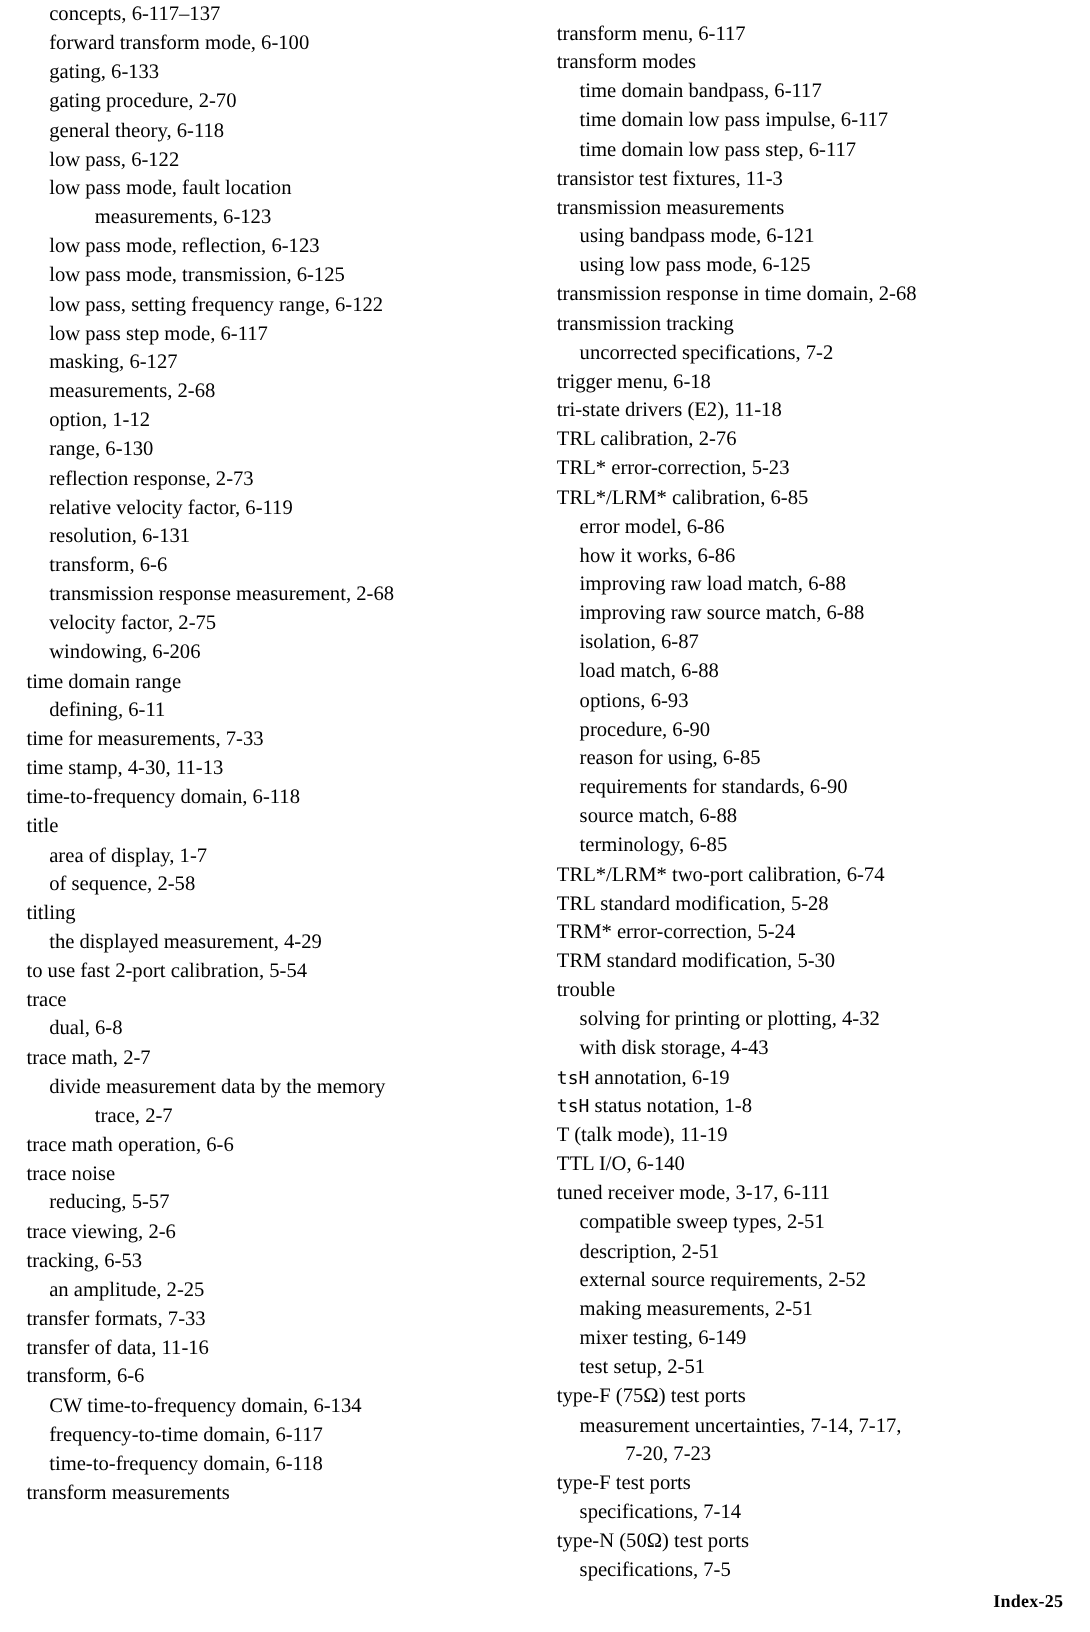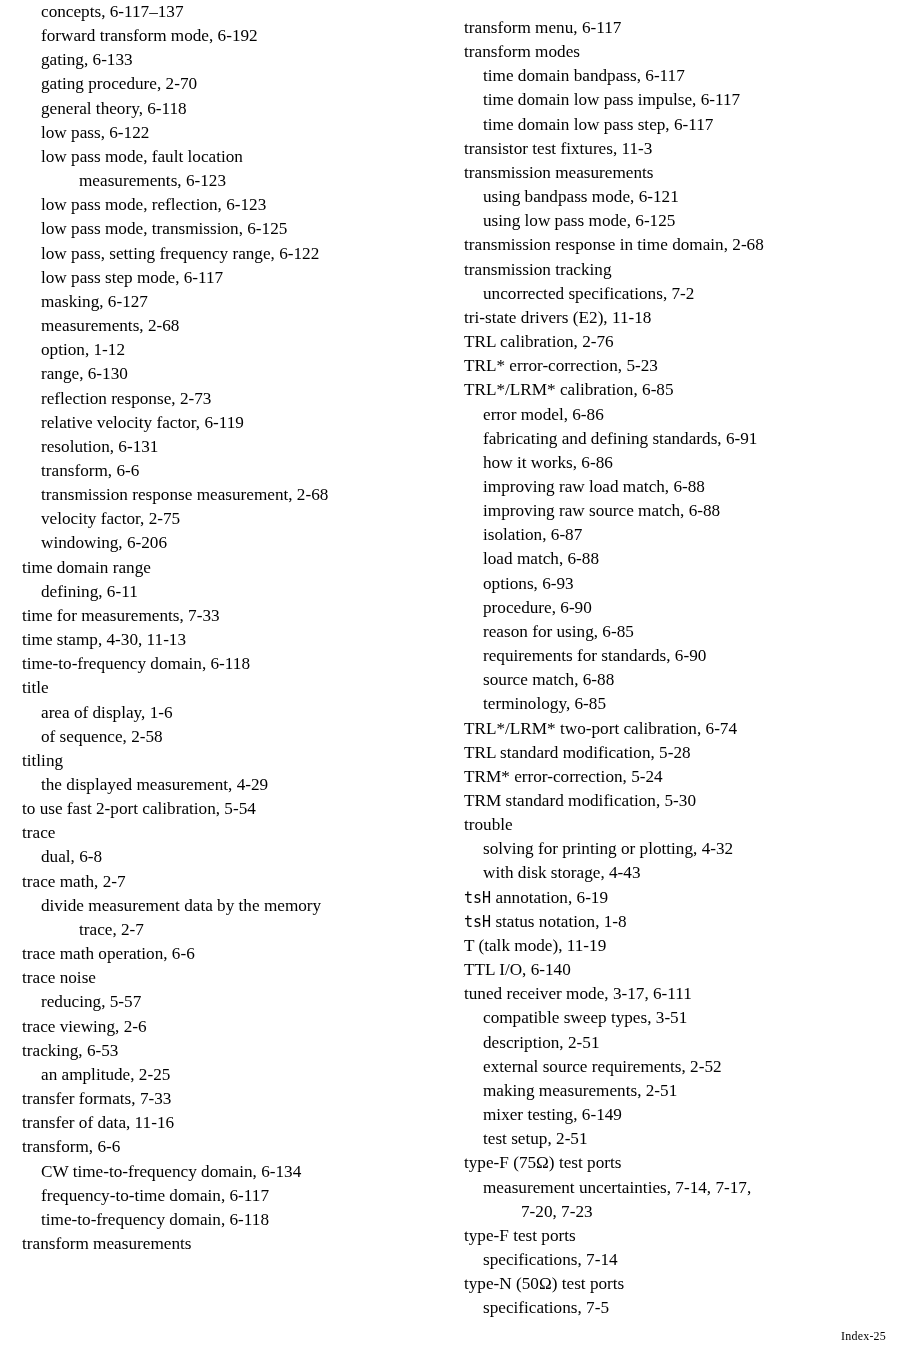--- a/index.html
+++ b/index.html
@@ -60,35 +60,35 @@
   }
   .mono {
     font-family: "DejaVu Sans Mono", monospace;
     font-size: 15px;
   }
   .footer {
     position: absolute;
     right: 22px;
     bottom: 16px;
     font-family: "Liberation Serif", serif;
-    font-weight: normal;
-    font-size: 12px;
+    font-weight: bold;
+    font-size: 15px;
     letter-spacing: 0.2px;
   }
 </style>
 </head>
 <body>
 
 <div class="page">
   <div class="columns">
 
     <div class="col left">
       <ul class="idx" id="left-list">
           <li class="entry l1">concepts, 6-117–137</li>
-          <li class="entry l1">forward transform mode, 6-192</li>
+          <li class="entry l1">forward transform mode, 6-100</li>
           <li class="entry l1">gating, 6-133</li>
           <li class="entry l1">gating procedure, 2-70</li>
           <li class="entry l1">general theory, 6-118</li>
           <li class="entry l1">low pass, 6-122</li>
           <li class="entry l1 just">low pass mode, fault location</li>
           <li class="entry cont">measurements, 6-123</li>
           <li class="entry l1">low pass mode, reflection, 6-123</li>
           <li class="entry l1">low pass mode, transmission, 6-125</li>
           <li class="entry l1">low pass, setting frequency range, 6-122</li>
           <li class="entry l1">low pass step mode, 6-117</li>
@@ -102,21 +102,21 @@
           <li class="entry l1">transform, 6-6</li>
           <li class="entry l1">transmission response measurement, 2-68</li>
           <li class="entry l1">velocity factor, 2-75</li>
           <li class="entry l1">windowing, 6-206</li>
           <li class="entry l0">time domain range</li>
           <li class="entry l1">defining, 6-11</li>
           <li class="entry l0">time for measurements, 7-33</li>
           <li class="entry l0">time stamp, 4-30, 11-13</li>
           <li class="entry l0">time-to-frequency domain, 6-118</li>
           <li class="entry l0">title</li>
-          <li class="entry l1">area of display, 1-6</li>
+          <li class="entry l1">area of display, 1-7</li>
           <li class="entry l1">of sequence, 2-58</li>
           <li class="entry l0">titling</li>
           <li class="entry l1">the displayed measurement, 4-29</li>
           <li class="entry l0">to use fast 2-port calibration, 5-54</li>
           <li class="entry l0">trace</li>
           <li class="entry l1">dual, 6-8</li>
           <li class="entry l0">trace math, 2-7</li>
           <li class="entry l1">divide measurement data by the memory</li>
           <li class="entry cont">trace, 2-7</li>
           <li class="entry l0">trace math operation, 6-6</li>
@@ -142,26 +142,26 @@
           <li class="entry l1">time domain bandpass, 6-117</li>
           <li class="entry l1">time domain low pass impulse, 6-117</li>
           <li class="entry l1">time domain low pass step, 6-117</li>
           <li class="entry l0">transistor test fixtures, 11-3</li>
           <li class="entry l0">transmission measurements</li>
           <li class="entry l1">using bandpass mode, 6-121</li>
           <li class="entry l1">using low pass mode, 6-125</li>
           <li class="entry l0">transmission response in time domain, 2-68</li>
           <li class="entry l0">transmission tracking</li>
           <li class="entry l1">uncorrected specifications, 7-2</li>
+          <li class="entry l0">trigger menu, 6-18</li>
           <li class="entry l0">tri-state drivers (E2), 11-18</li>
           <li class="entry l0">TRL calibration, 2-76</li>
           <li class="entry l0">TRL* error-correction, 5-23</li>
           <li class="entry l0">TRL*/LRM* calibration, 6-85</li>
           <li class="entry l1">error model, 6-86</li>
-          <li class="entry l1">fabricating and defining standards, 6-91</li>
           <li class="entry l1">how it works, 6-86</li>
           <li class="entry l1">improving raw load match, 6-88</li>
           <li class="entry l1">improving raw source match, 6-88</li>
           <li class="entry l1">isolation, 6-87</li>
           <li class="entry l1">load match, 6-88</li>
           <li class="entry l1">options, 6-93</li>
           <li class="entry l1">procedure, 6-90</li>
           <li class="entry l1">reason for using, 6-85</li>
           <li class="entry l1">requirements for standards, 6-90</li>
           <li class="entry l1">source match, 6-88</li>
@@ -171,21 +171,21 @@
           <li class="entry l0">TRM* error-correction, 5-24</li>
           <li class="entry l0">TRM standard modification, 5-30</li>
           <li class="entry l0">trouble</li>
           <li class="entry l1">solving for printing or plotting, 4-32</li>
           <li class="entry l1">with disk storage, 4-43</li>
           <li class="entry l0"><span class="mono">tsH</span><span> annotation, 6-19</span></li>
           <li class="entry l0"><span class="mono">tsH</span><span> status notation, 1-8</span></li>
           <li class="entry l0">T (talk mode), 11-19</li>
           <li class="entry l0">TTL I/O, 6-140</li>
           <li class="entry l0">tuned receiver mode, 3-17, 6-111</li>
-          <li class="entry l1">compatible sweep types, 3-51</li>
+          <li class="entry l1">compatible sweep types, 2-51</li>
           <li class="entry l1">description, 2-51</li>
           <li class="entry l1">external source requirements, 2-52</li>
           <li class="entry l1">making measurements, 2-51</li>
           <li class="entry l1">mixer testing, 6-149</li>
           <li class="entry l1">test setup, 2-51</li>
           <li class="entry l0">type-F (75Ω) test ports</li>
           <li class="entry l1">measurement uncertainties, 7-14, 7-17,</li>
           <li class="entry cont">7-20, 7-23</li>
           <li class="entry l0">type-F test ports</li>
           <li class="entry l1">specifications, 7-14</li>

